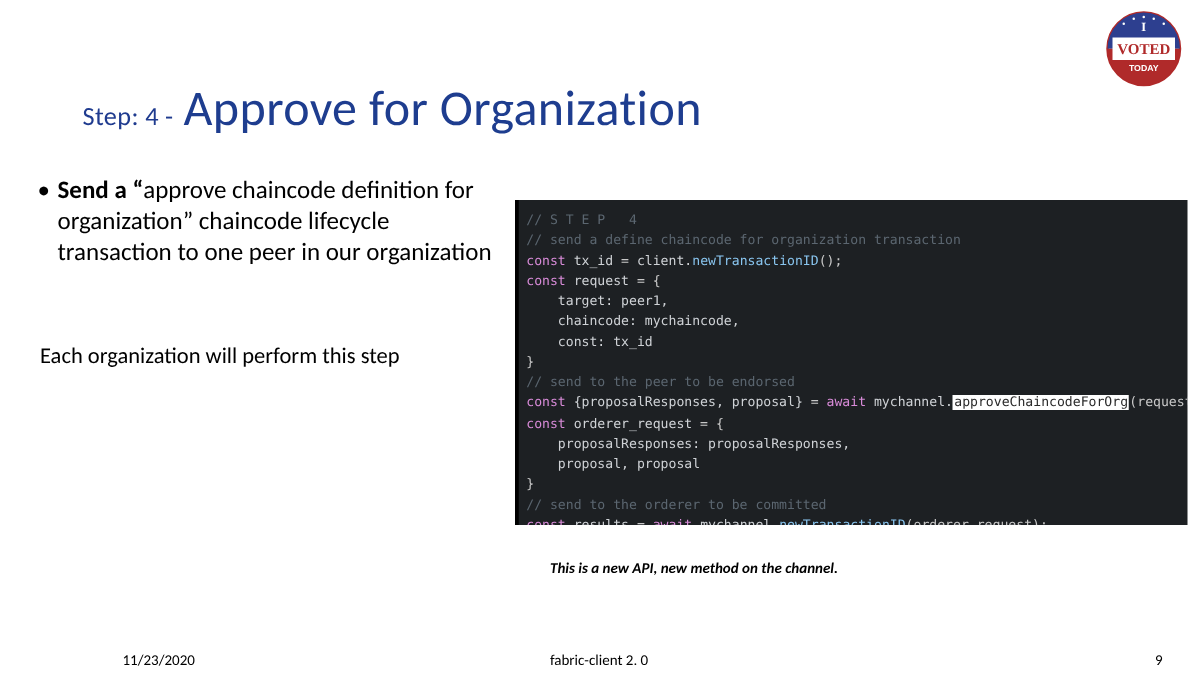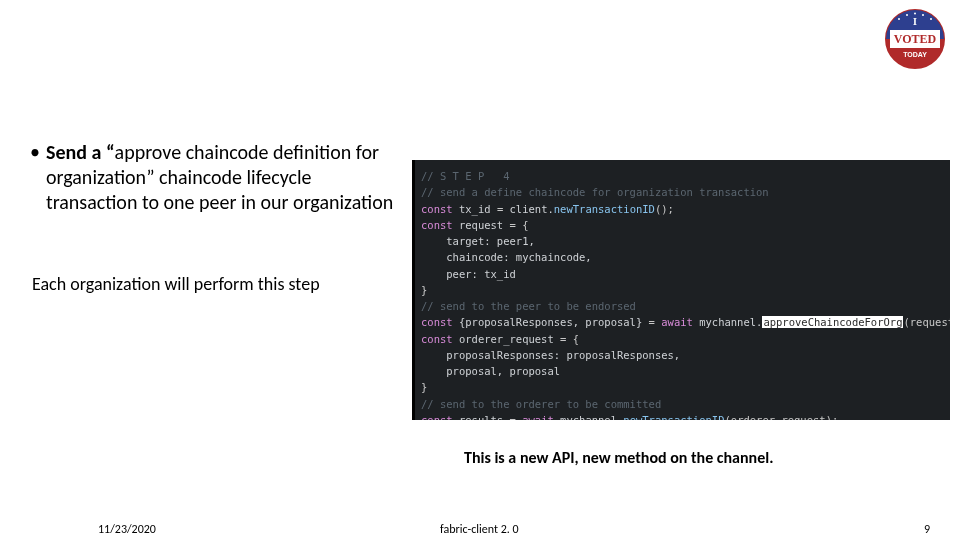--- a/index.html
+++ b/index.html
@@ -22,32 +22,36 @@
 
   .code-box { position: absolute; top: 160px; left: 412px; width: 538px; height: 260px; background: #1d2023; color: #ccc; font-family: Consolas, Menlo, monospace; font-size: 10.5px; line-height: 1.55; padding: 8px 6px 8px 6px; border-left: 3px solid #000; white-space: pre; overflow: hidden; }
   .code-box .cm { color: #5b6670; }
   .code-box .kw { color: #d88bd8; }
   .code-box .id { color: #cfd2d6; }
   .code-box .fn { color: #89c5ef; }
   .code-box .hl { background: #ffffff; color: #2a2a2a; padding: 0 1px; }
   .code-box .pu { color: #c8c8c8; }
   .code-box .op { color: #c8c8c8; }
 
-  .caption { position: absolute; top: 448px; left: 464px; font-size: 16px; font-weight: 700; }
+  .caption { position: absolute; top: 448px; left: 440px; font-size: 12px; font-weight: 700; font-style: italic; }
 
   .footer { position: absolute; bottom: 18px; width: 100%; font-size: 12px; color: #000; }
   .footer .date { position: absolute; left: 98px; }
   .footer .center { position: absolute; left: 440px; }
   .footer .pagenum { position: absolute; right: 30px; }
 </style>
 </head>
 <body>
 
 <div class="slide">
 
+  <div class="title-row">
+    <span class="step-prefix">Step: 4 -</span>
+    <span class="title-main">Approve for Organization</span>
+  </div>
 
   <svg class="badge" viewBox="0 0 62 62">
     <circle cx="31" cy="31" r="29" fill="#fff" stroke="#b02a2a" stroke-width="2"></circle>
     <path d="M2,31 a29,29 0 0,1 58,0" fill="#2d3f8f"></path>
     <path d="M2,31 a29,29 0 0,0 58,0" fill="#b02a2a"></path>
     <rect x="6" y="22" width="50" height="18" fill="#fff"></rect>
     <text x="31" y="17" text-anchor="middle" font-family="Georgia,serif" font-weight="bold" font-size="10" fill="#fff">I</text>
     <text x="31" y="35" text-anchor="middle" font-family="Georgia,serif" font-weight="bold" font-size="12" fill="#b02a2a">VOTED</text>
     <text x="31" y="49" text-anchor="middle" font-family="Arial" font-weight="bold" font-size="7" fill="#fff">TODAY</text>
     <g fill="#fff">
@@ -67,21 +71,21 @@
     </ul>
     <div class="after-bullets">Each organization will perform this step</div>
   </div>
 
   <div class="code-box"><span class="cm">// S T E P   4</span>
 <span class="cm">// send a define chaincode for organization transaction</span>
 <span class="kw">const</span><span class="id"> tx_id </span><span class="op">=</span><span class="id"> client.</span><span class="fn">newTransactionID</span><span class="pu">();</span>
 <span class="kw">const</span><span class="id"> request </span><span class="op">=</span><span class="pu"> {</span>
 <span class="id">    target: peer1,</span>
 <span class="id">    chaincode: mychaincode,</span>
-<span class="id">    peer: tx_id</span>
+<span class="id">    const: tx_id</span>
 <span class="pu">}</span>
 <span class="cm">// send to the peer to be endorsed</span>
 <span class="kw">const</span><span class="id"> {proposalResponses, proposal} </span><span class="op">=</span><span> </span><span class="kw">await</span><span class="id"> mychannel.</span><span class="hl">approveChaincodeForOrg</span><span class="pu">(request);</span>
 <span class="kw">const</span><span class="id"> orderer_request </span><span class="op">=</span><span class="pu"> {</span>
 <span class="id">    proposalResponses: proposalResponses,</span>
 <span class="id">    proposal, proposal</span>
 <span class="pu">}</span>
 <span class="cm">// send to the orderer to be committed</span>
 <span class="kw">const</span><span class="id"> results </span><span class="op">=</span><span> </span><span class="kw">await</span><span class="id"> mychannel.</span><span class="fn">newTransactionID</span><span class="pu">(orderer_request);</span></div>
 

